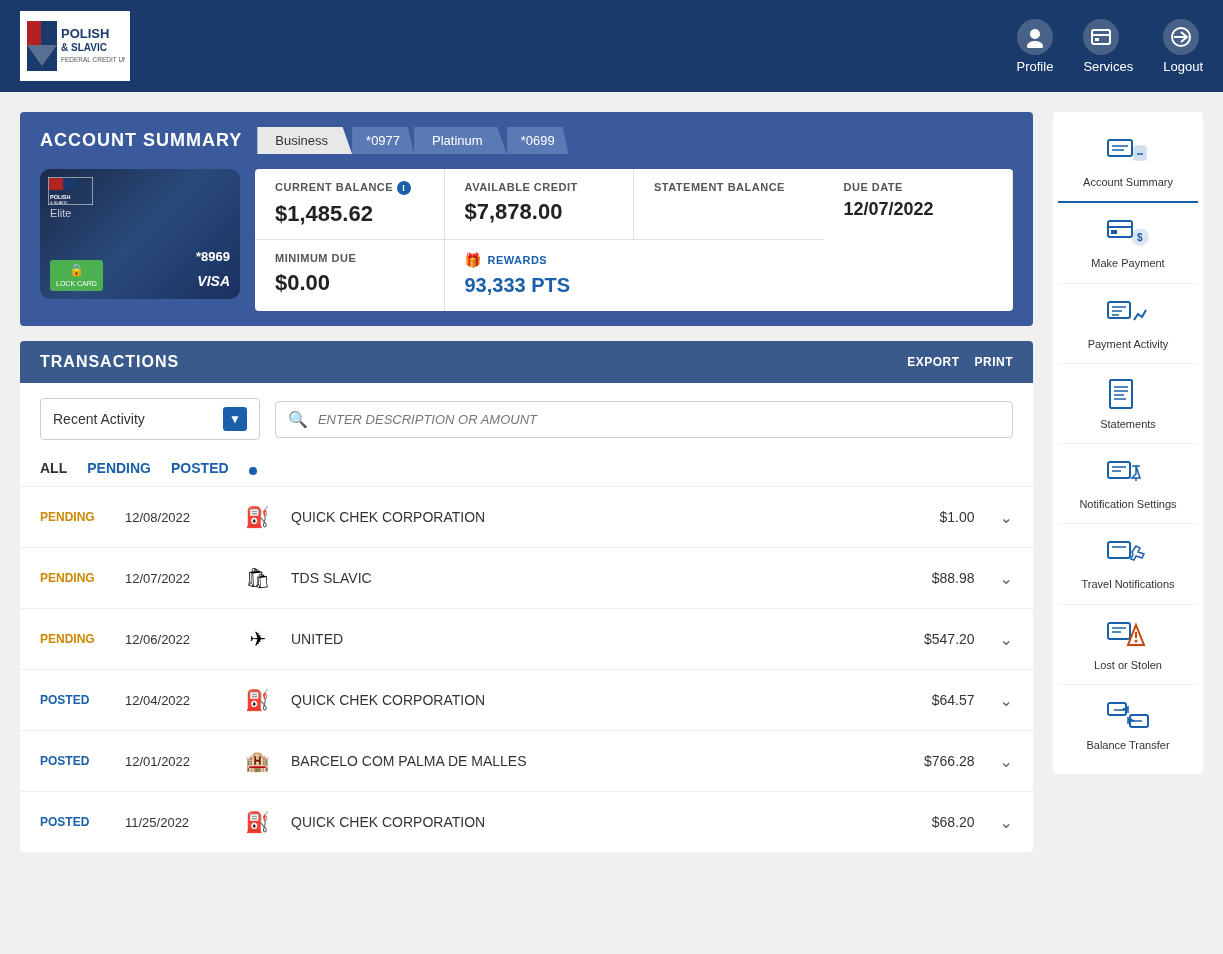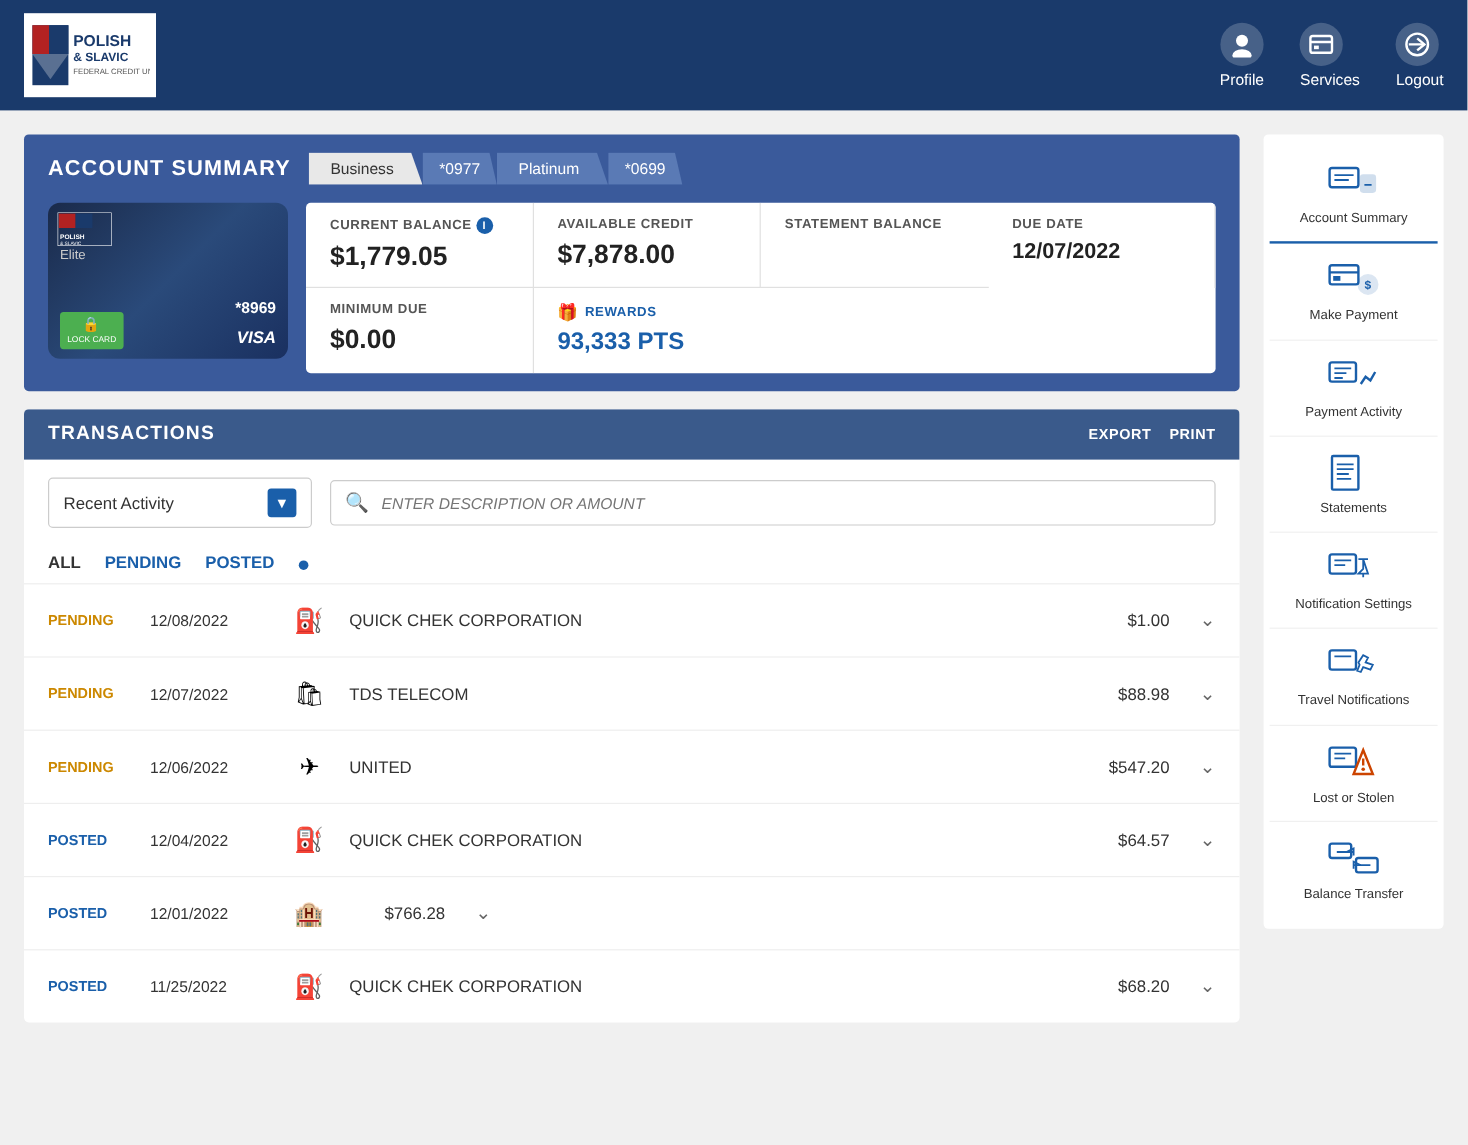--- a/index.html
+++ b/index.html
@@ -454,21 +454,21 @@
           <span class="card-visa">VISA</span>
         </div>
 
         <div class="summary-metrics">
 
           <div class="metric-cell">
             <div class="metric-label">
               <span>CURRENT BALANCE</span>
               <span class="info-icon">i</span>
             </div>
-            <div class="metric-value">$1,779.05</div>
+            <div class="metric-value">$1,485.62</div>
           </div>
 
           <div class="metric-cell">
             <div class="metric-label">AVAILABLE CREDIT</div>
             <div class="metric-value">$7,878.00</div>
           </div>
 
           <div class="metric-cell">
             <div class="metric-label">STATEMENT BALANCE</div>
           </div>
@@ -527,21 +527,21 @@
       <span class="tx-date">12/08/2022</span>
       <span class="tx-icon">⛽</span>
       <span class="tx-desc">QUICK CHEK CORPORATION</span>
       <span class="tx-amount">$1.00</span>
       <span class="tx-expand">⌄</span>
     </div>
           <div class="transaction-row">
       <span class="tx-status pending">PENDING</span>
       <span class="tx-date">12/07/2022</span>
       <span class="tx-icon">🛍</span>
-      <span class="tx-desc">TDS TELECOM</span>
+      <span class="tx-desc">TDS SLAVIC</span>
       <span class="tx-amount">$88.98</span>
       <span class="tx-expand">⌄</span>
     </div>
           <div class="transaction-row">
       <span class="tx-status pending">PENDING</span>
       <span class="tx-date">12/06/2022</span>
       <span class="tx-icon">✈</span>
       <span class="tx-desc">UNITED</span>
       <span class="tx-amount">$547.20</span>
       <span class="tx-expand">⌄</span>
@@ -551,20 +551,21 @@
       <span class="tx-date">12/04/2022</span>
       <span class="tx-icon">⛽</span>
       <span class="tx-desc">QUICK CHEK CORPORATION</span>
       <span class="tx-amount">$64.57</span>
       <span class="tx-expand">⌄</span>
     </div>
           <div class="transaction-row">
       <span class="tx-status posted">POSTED</span>
       <span class="tx-date">12/01/2022</span>
       <span class="tx-icon">🏨</span>
+      <span class="tx-desc">BARCELO COM PALMA DE MALLES</span>
       <span class="tx-amount">$766.28</span>
       <span class="tx-expand">⌄</span>
     </div>
           <div class="transaction-row">
       <span class="tx-status posted">POSTED</span>
       <span class="tx-date">11/25/2022</span>
       <span class="tx-icon">⛽</span>
       <span class="tx-desc">QUICK CHEK CORPORATION</span>
       <span class="tx-amount">$68.20</span>
       <span class="tx-expand">⌄</span>

